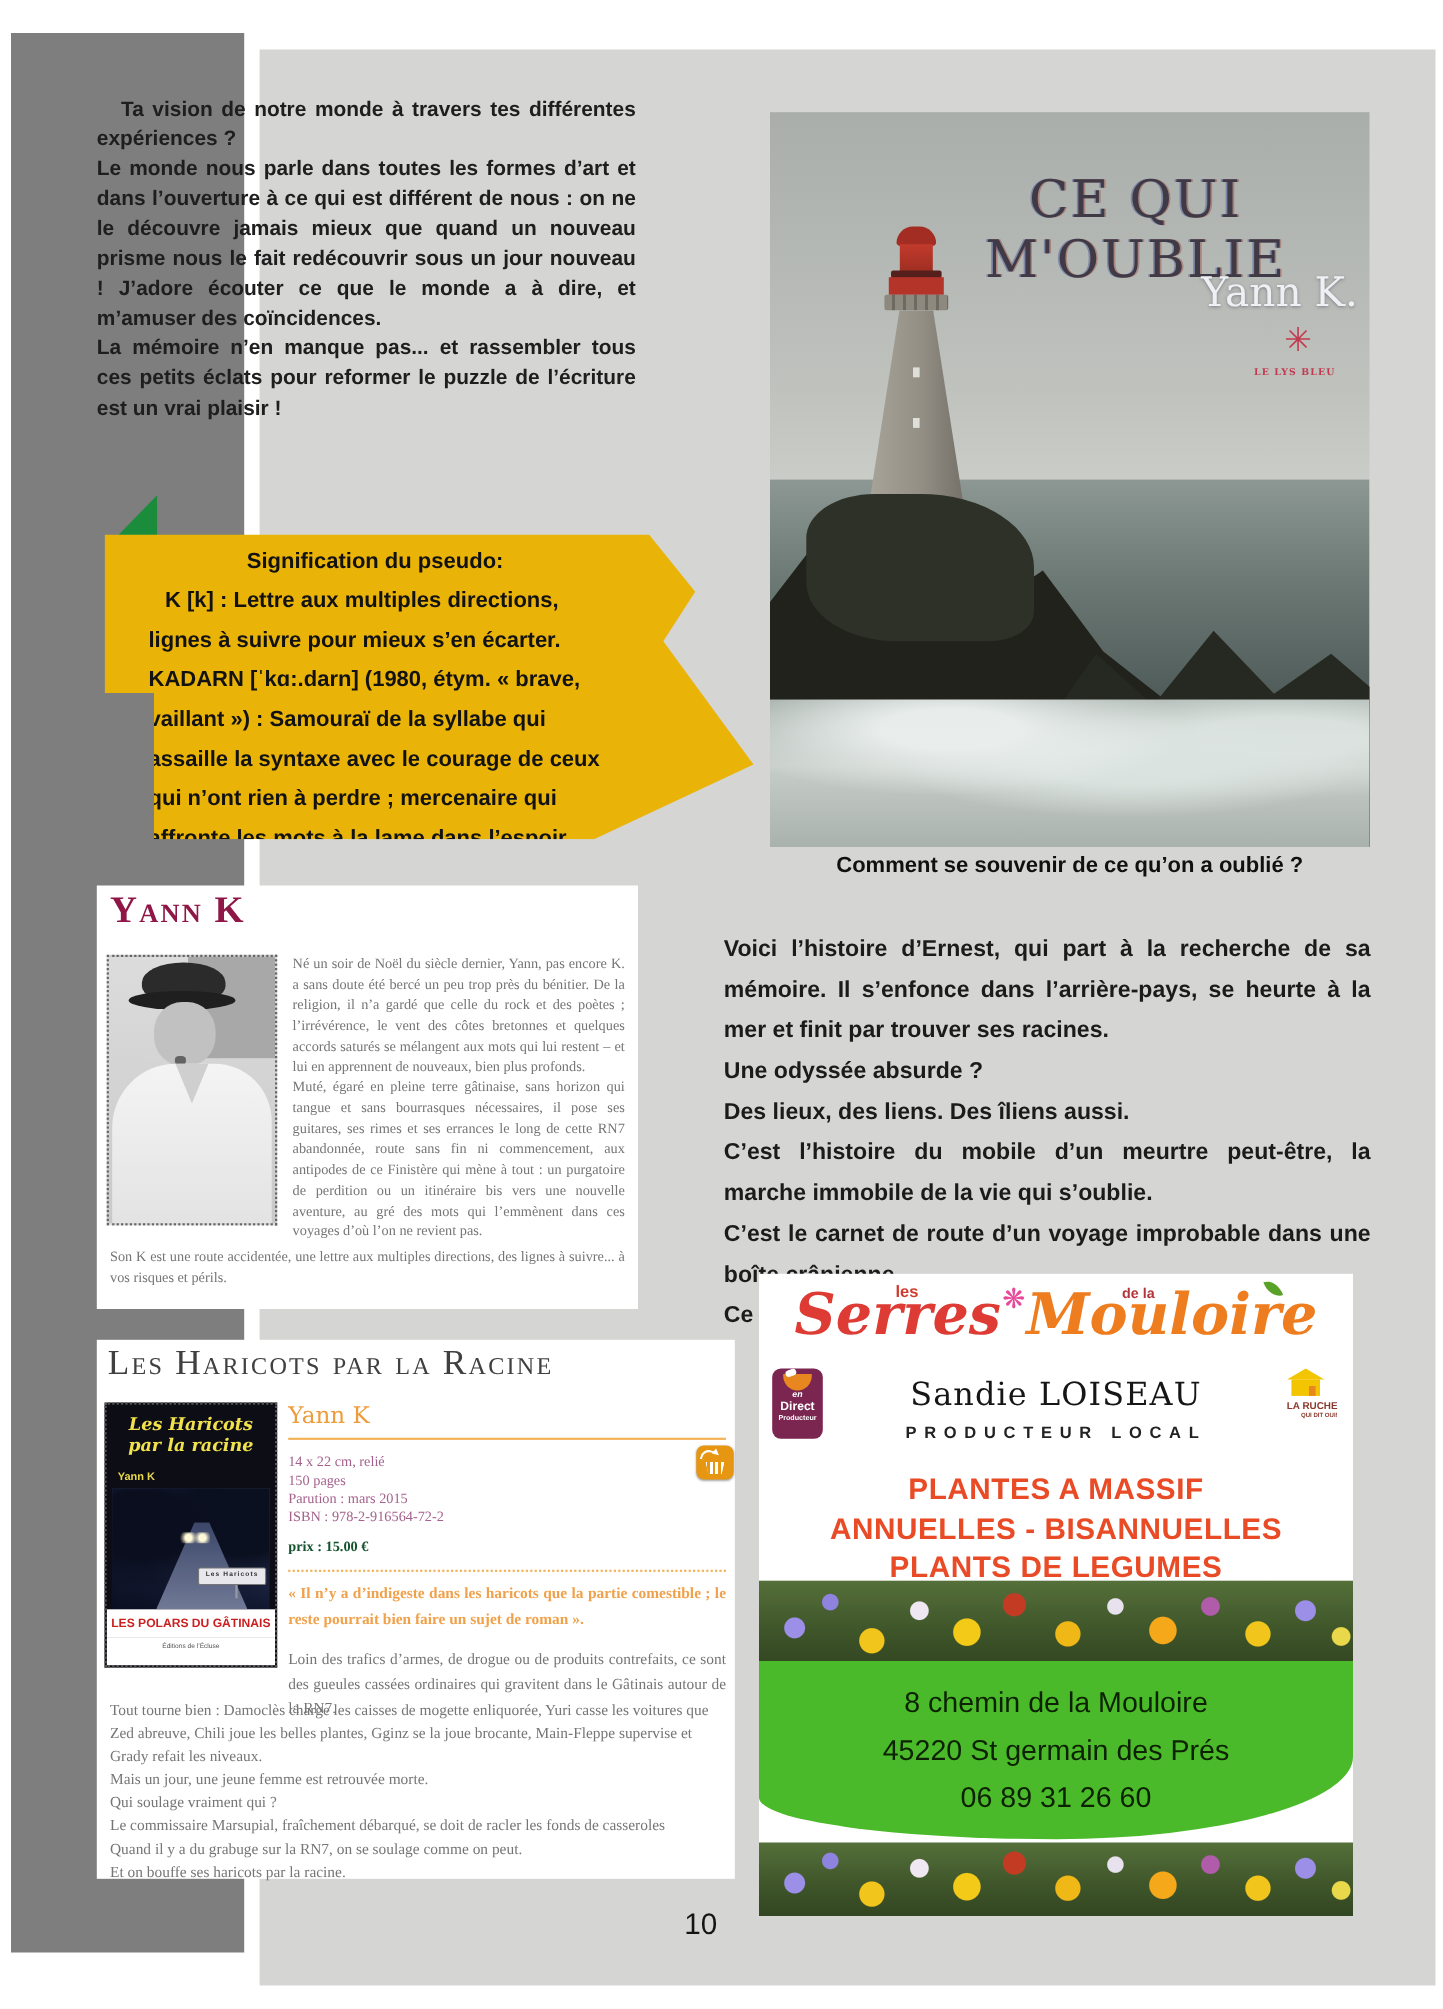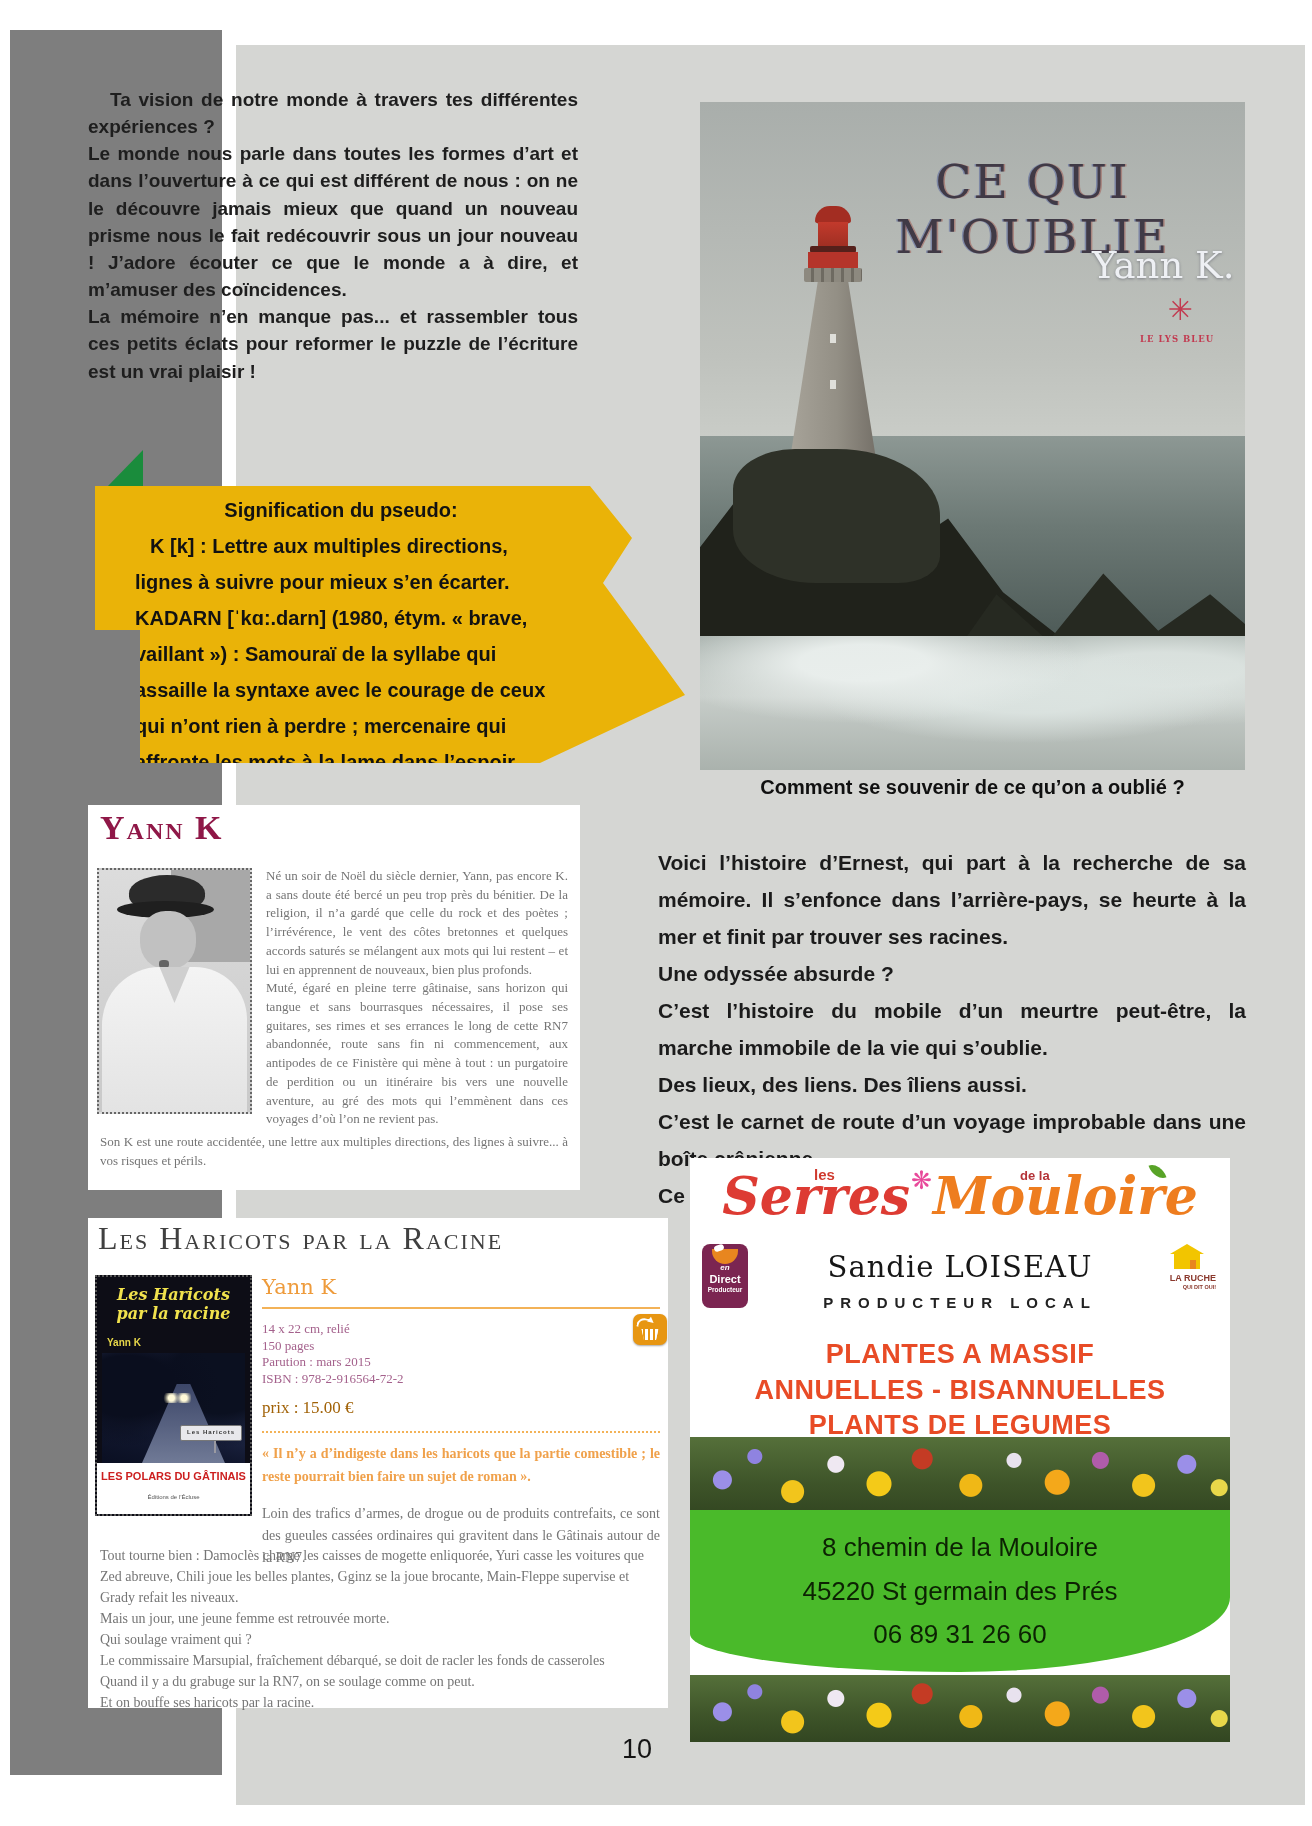--- a/index.html
+++ b/index.html
@@ -86,21 +86,21 @@
   .t-signpost{position:absolute;right:34px;top:160px;width:2px;height:16px;background:#9a9aa2}
   .t-sign{position:absolute;right:8px;top:148px;width:60px;height:14px;background:#e8e8ec;border:1px solid #777;border-radius:2px;
     font-weight:bold;font-size:6px;line-height:13px;color:#333;text-align:center;letter-spacing:1px}
   .t-band{position:absolute;left:0;right:0;top:186px;height:26px;background:#fff;display:flex;align-items:center;justify-content:center;
     font-weight:bold;font-size:11px;color:#cc1f1f;letter-spacing:0}
   .t-pub{position:absolute;left:0;right:0;top:212px;bottom:0;background:#fff;font-size:6px;color:#555;text-align:center;padding-top:5px}
   .bcol{position:absolute;left:174px;top:57px;width:398px}
   .bauthor{font-family:"DejaVu Serif",serif;font-size:21px;color:#ee9b3b;padding-bottom:8px;border-bottom:2px solid #f3b257}
   .bspecs{margin-top:12px;font-family:"Liberation Serif",serif;font-size:13px;line-height:1.2;color:#a4618c}
   .bspecs p{margin:1px 0}
-  .bprice{margin-top:12px;font-family:"Liberation Serif",serif;font-weight:normal;font-size:17px;color:#a16207}
+  .bprice{margin-top:12px;font-family:"Liberation Serif",serif;font-weight:bold;font-size:13px;color:#14532d}
   .dotsep{border-top:2px dotted #f3b257;margin-top:13px}
   .bq{margin-top:10px;font-family:"Liberation Serif",serif;font-weight:bold;font-size:14px;line-height:1.62;color:#f0a14b;text-align:justify}
   .bdesc{margin-top:14px;font-family:"Liberation Serif",serif;font-size:14px;line-height:1.57;color:#757575;text-align:justify}
   .bfull{position:absolute;left:12px;top:327px;width:556px;font-family:"Liberation Serif",serif;font-size:14px;line-height:1.5;color:#757575}
   .bfull p{margin:0}
   .cart{position:absolute;left:545px;top:96px;width:34px;height:31px;background:#e79612;border-radius:7px;box-shadow:0 1px 2px rgba(0,0,0,.35);cursor:pointer}
   .cart-body{position:absolute;left:7px;bottom:5px;width:20px;height:11px;
     background:repeating-linear-gradient(90deg,#ffffff 0 3px,#e79612 3px 5px),#fff;
     clip-path:polygon(8% 0,92% 0,80% 100%,20% 100%)}
   .cart-arrow{position:absolute;left:4px;top:4px;width:12px;height:8px;border-top:2.5px solid #fff;border-left:2.5px solid #fff;border-radius:8px 0 0 0;transform:rotate(12deg)}
@@ -197,22 +197,22 @@
     <div class="cover-title">CE QUI M'OUBLIE</div>
     <div class="cover-author">Yann K.</div>
     <div class="rosette">✳</div>
     <div class="lys">LE LYS BLEU</div>
   </div>
   <div class="caption">Comment se souvenir de ce qu’on a oublié ?</div>
 
   <section class="synopsis">
     <p>Voici l’histoire d’Ernest, qui part à la recherche de sa mémoire. Il s’enfonce dans l’arrière-pays, se heurte à la mer et finit par trouver ses racines.</p>
     <p>Une odyssée absurde ?</p>
+    <p>Des lieux, des liens. Des îliens aussi.</p>
     <p>C’est l’histoire du mobile d’un meurtre peut-être, la marche immobile de la vie qui s’oublie.</p>
-    <p>Des lieux, des liens. Des îliens aussi.</p>
     <p>C’est le carnet de route d’un voyage improbable dans une boîte crânienne.</p>
     <p>Ce pourrait être son histoire, mais Ernest l’a oubliée.</p>
   </section>
 
   <section class="author-box">
     <h2>Yann K</h2>
     <div class="portrait">
       <div class="p-bg"></div>
       <div class="p-hat"></div>
       <div class="p-brim"></div>

